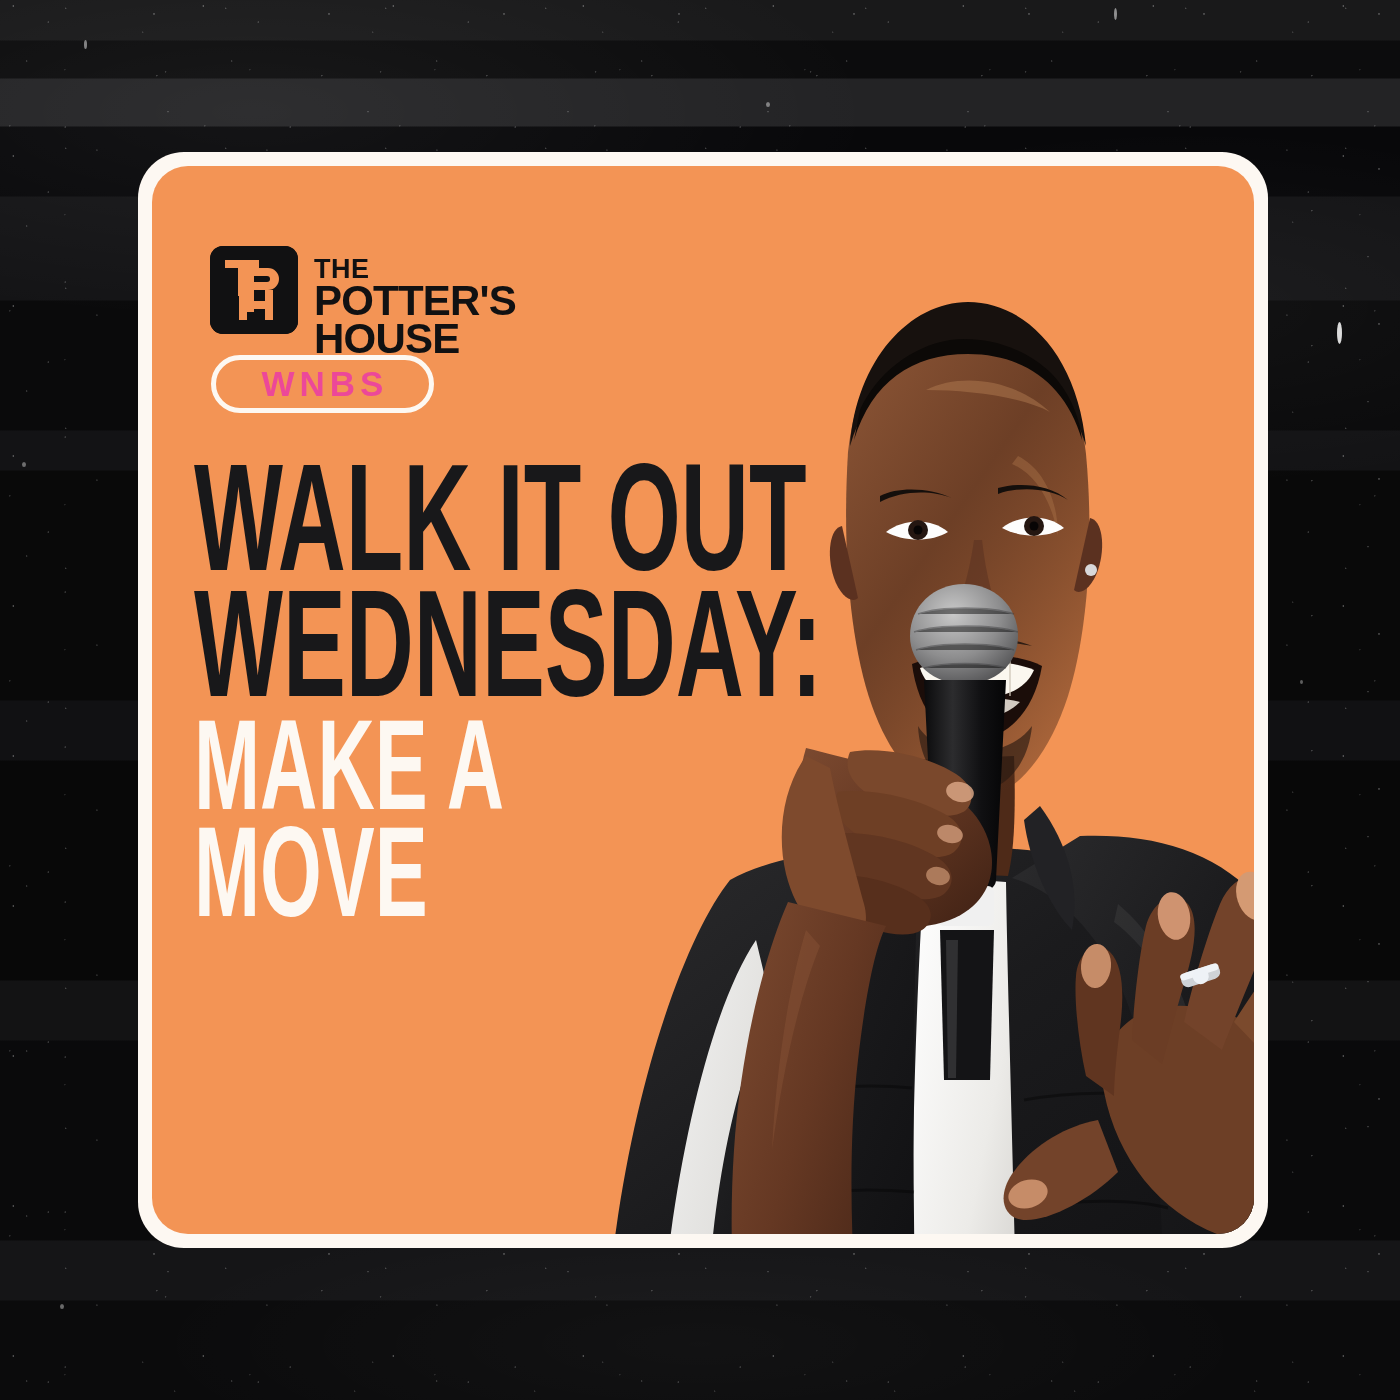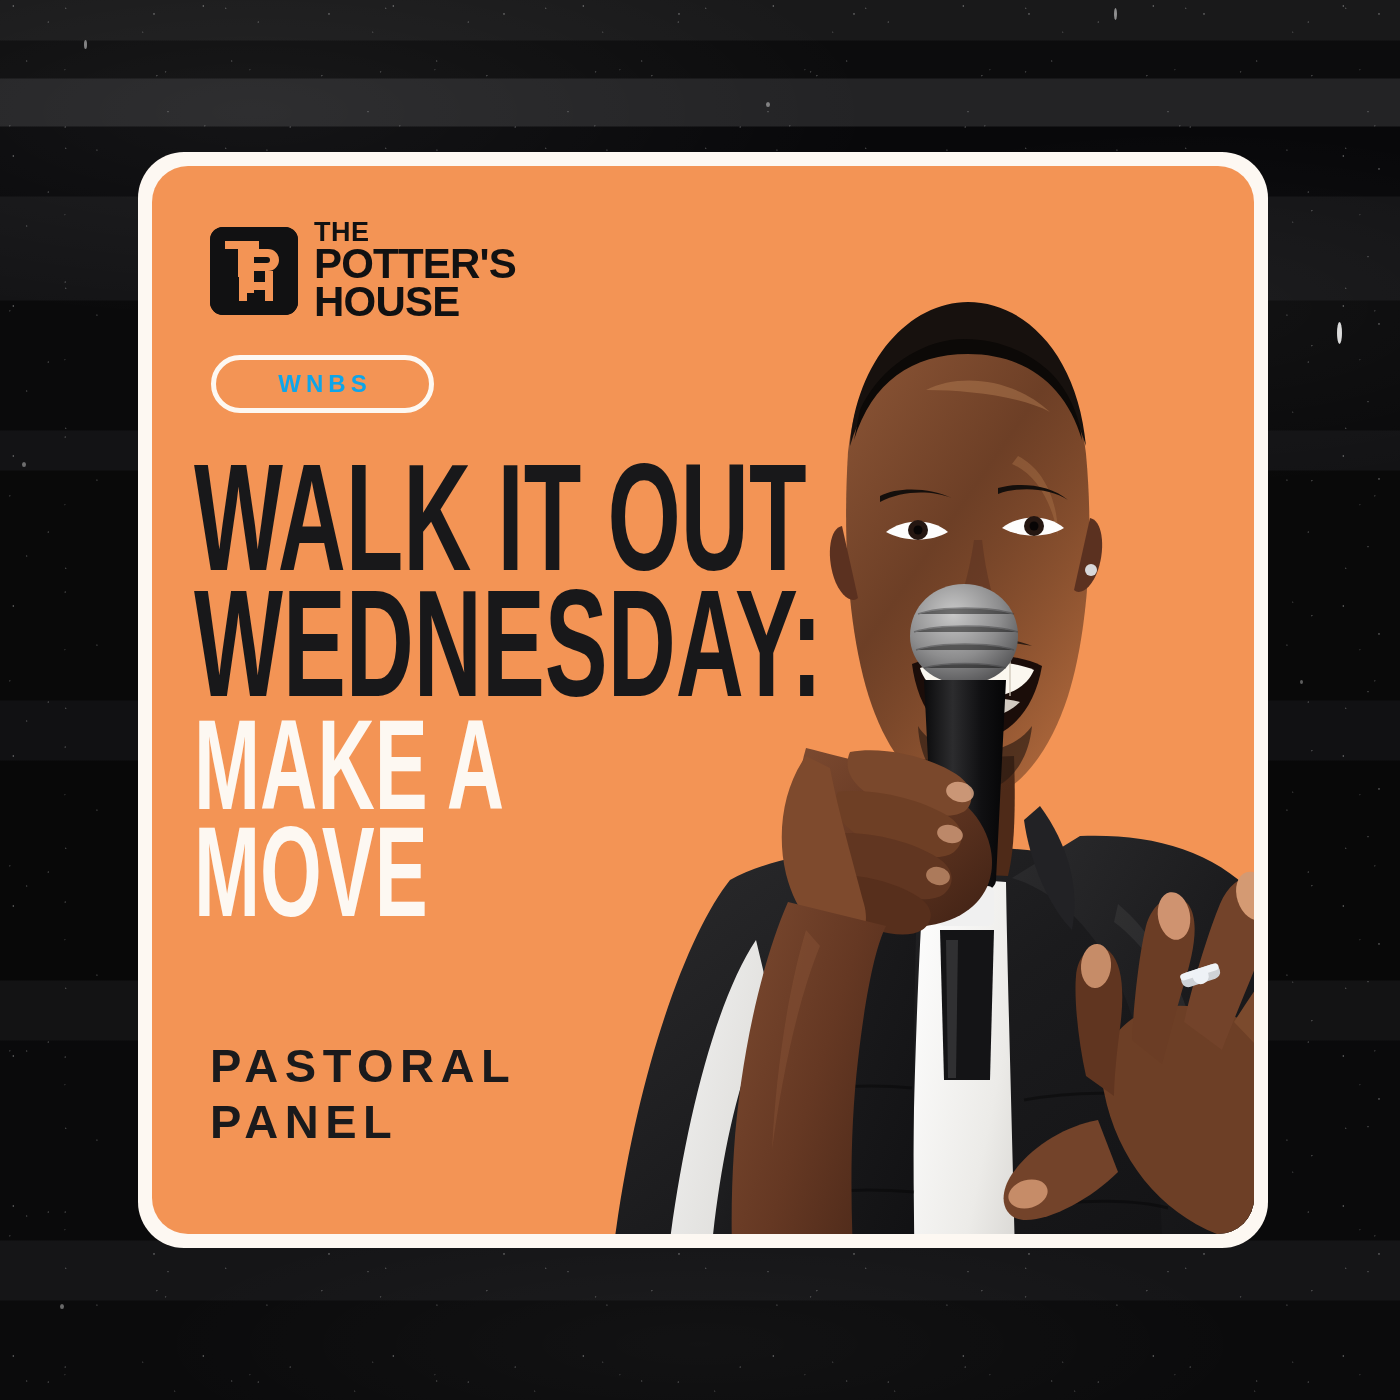--- a/index.html
+++ b/index.html
@@ -111,20 +111,21 @@
     background: #111112;
     border-radius: 13px;
     position: relative;
     flex: none;
   }
   #logo-mark svg { display: block; }
   #wordmark {
     color: #111112;
     line-height: 0.92;
     font-weight: 700;
+    margin-top: 37px;
   }
   .wm-the {
     font-size: 27px;
     letter-spacing: 0.5px;
     display: block;
     font-weight: 700;
   }
   .wm-big {
     font-size: 42px;
     letter-spacing: -0.8px;
@@ -140,22 +141,22 @@
     width: 223px;
     height: 58px;
     border: 5px solid #fdf8f2;
     border-radius: 30px;
     display: flex;
     align-items: center;
     justify-content: center;
     box-sizing: border-box;
   }
   #wnbs-badge span {
-    color: #0ea5e9;
-    font-size: 24px;
+    color: #ec4899;
+    font-size: 35px;
     font-weight: 700;
     letter-spacing: 5px;
     padding-left: 5px;
   }
 
   
   #headline {
     position: absolute;
     left: 194px;
     top: 448px;
@@ -442,18 +443,14 @@
     <span>WNBS</span>
   </div>
 
   <div id="headline">
     <span class="hl-line hl-dark hl-1">WALK IT OUT</span>
     <span class="hl-line hl-dark hl-2">WEDNESDAY:</span>
     <span class="hl-line hl-light hl-3">MAKE A</span>
     <span class="hl-line hl-light hl-4">MOVE</span>
   </div>
 
-  <div id="subtitle">
-    <span>PASTORAL</span>
-    <span>PANEL</span>
-  </div>
 
 </div>
 
 </body></html>

